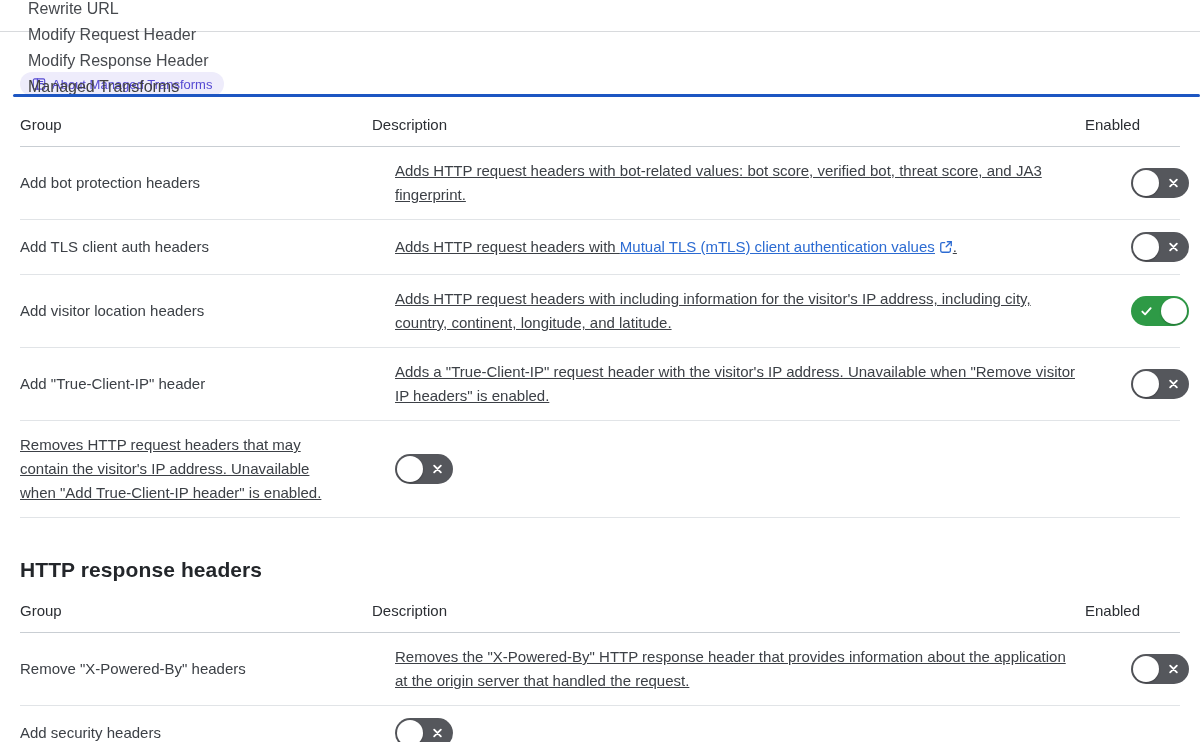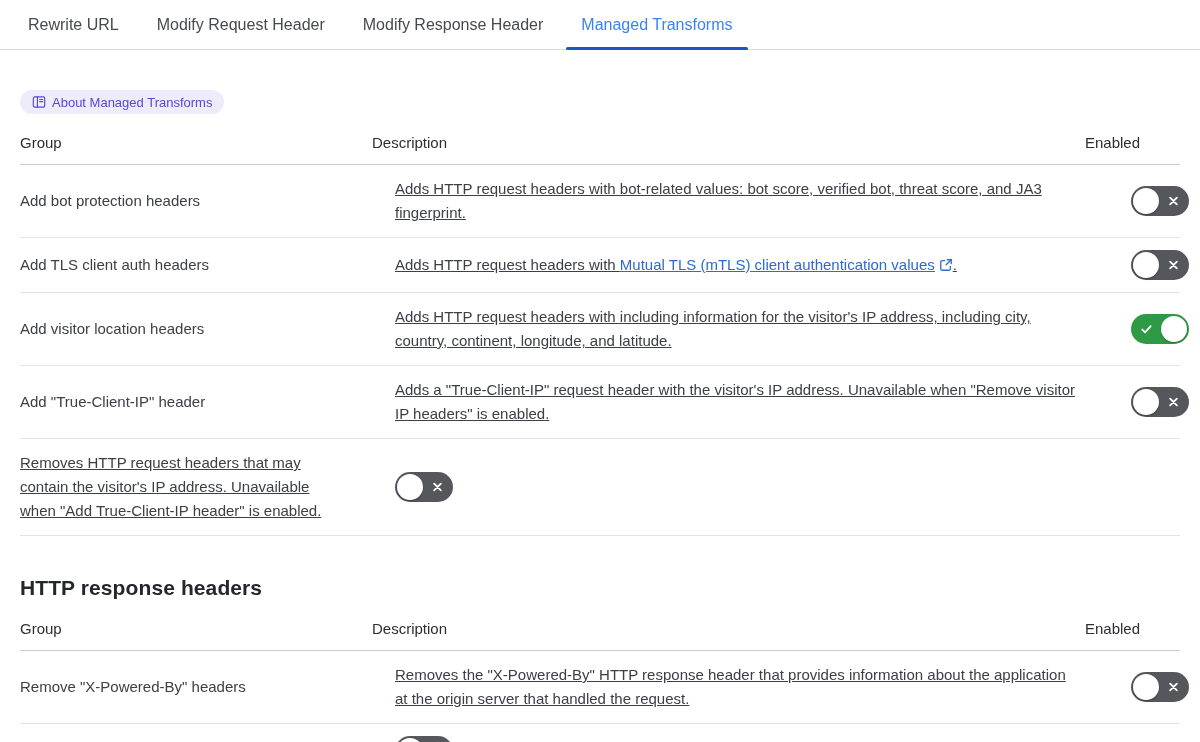--- a/index.html
+++ b/index.html
@@ -13,29 +13,30 @@
   *{box-sizing:border-box;}
   html,body{margin:0;padding:0;}
   body{
     width:1200px;height:742px;background:#ffffff;
     font-family:"Liberation Sans",sans-serif;
     font-size:15px;color:#3c4046;overflow:hidden;
   }
   
   .tabbar{
     display:flex;align-items:stretch;gap:8px;
-    height:50px;padding-left:13px;
+    height:32px;padding-left:13px;
     border-bottom:1px solid #d8dadd;
+    flex-direction:column;
   }
   .tab{
     position:relative;display:flex;align-items:center;
     padding:0 15px;font-size:16px;color:#46494e;cursor:pointer;
     white-space:nowrap;
   }
-  .tab.active{color:#3b82f6;}
+  .tab.active{color:#404040;}
   .tab.active::after{
     content:"";position:absolute;left:0;right:0;bottom:-1px;height:3px;
     background:var(--accent);border-radius:2px;
   }
   
   .section-head{
     display:flex;align-items:center;gap:16px;
     margin-top:40px;padding:0 20px;
   }
   .section-title{

